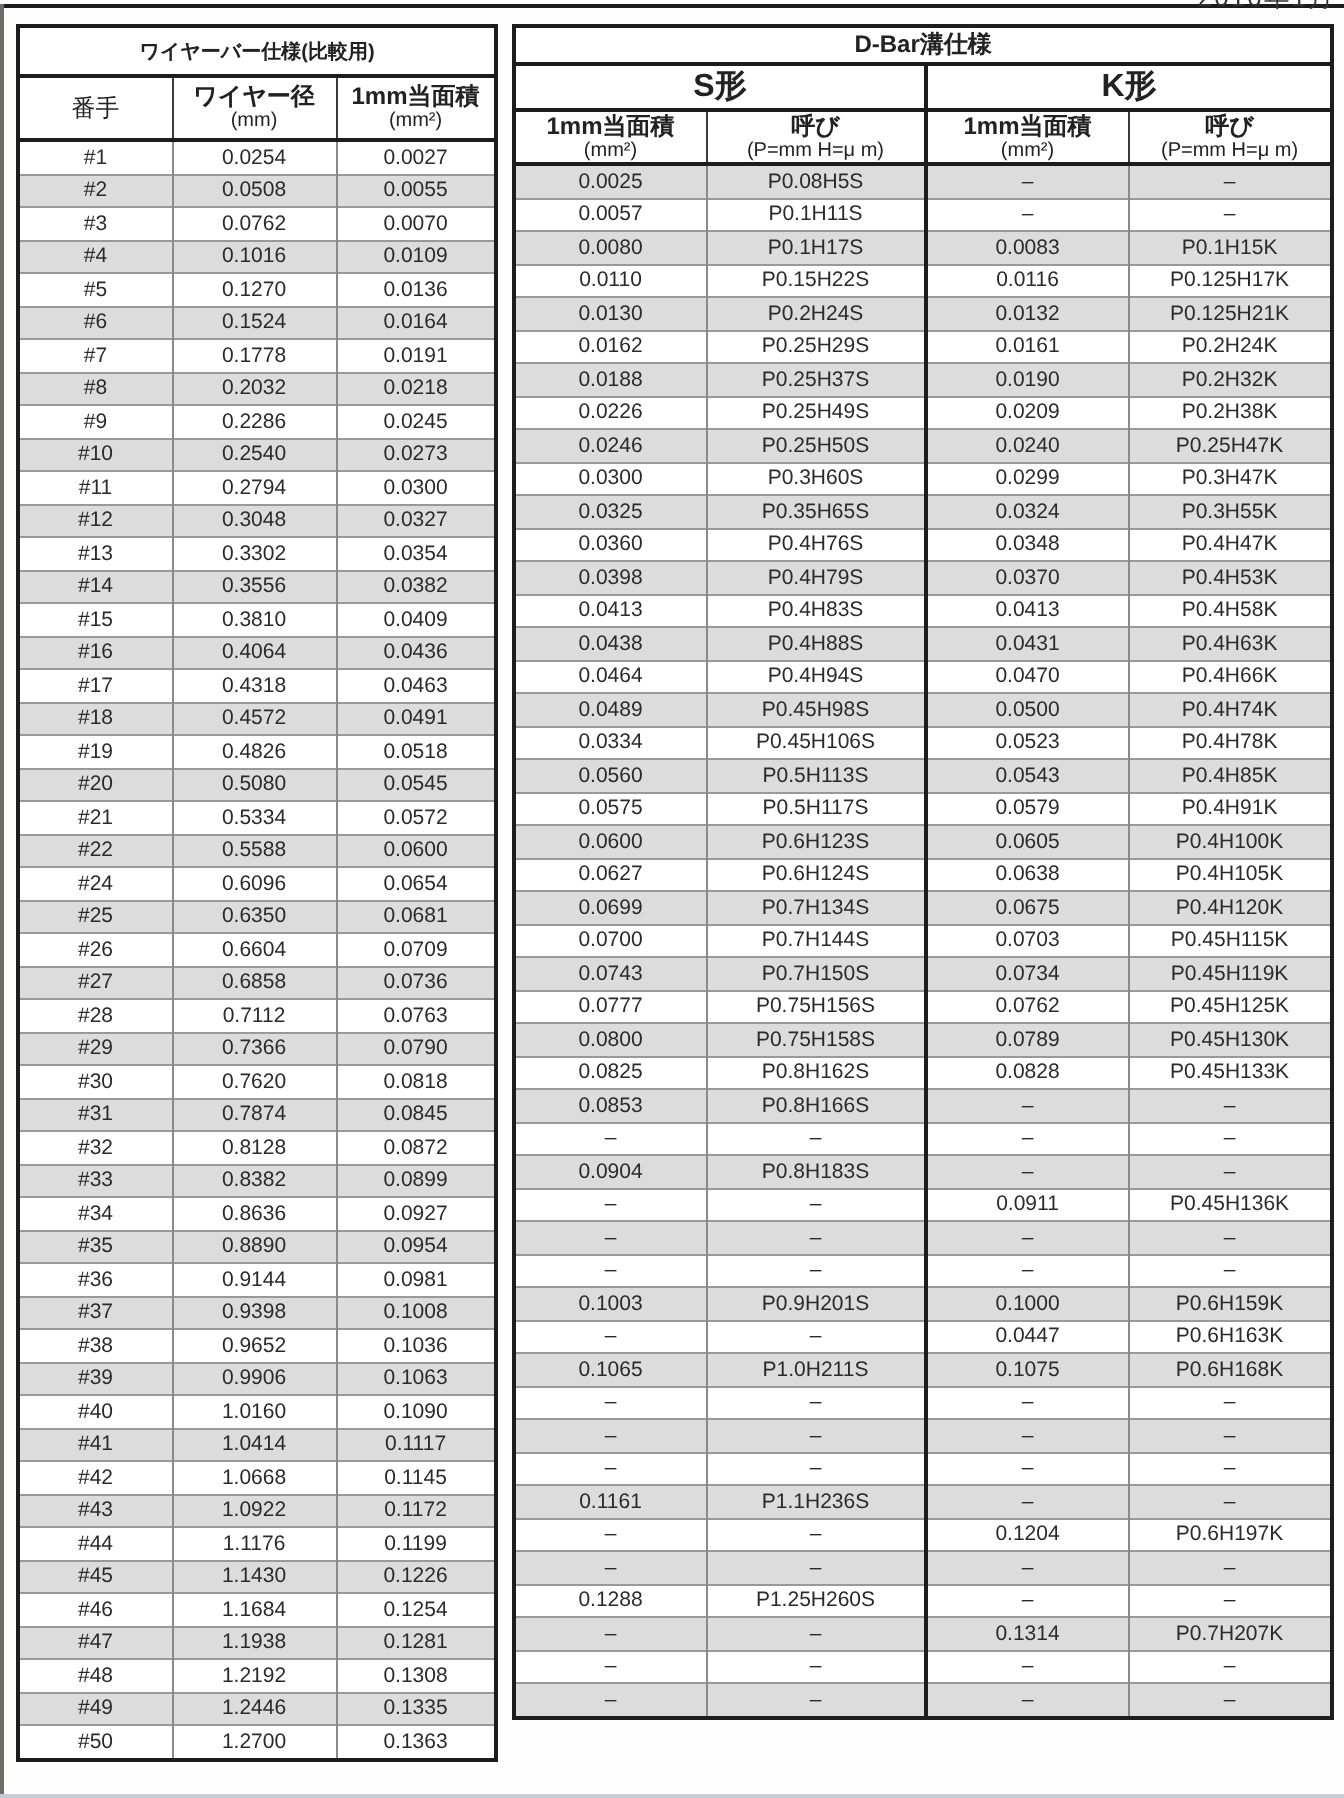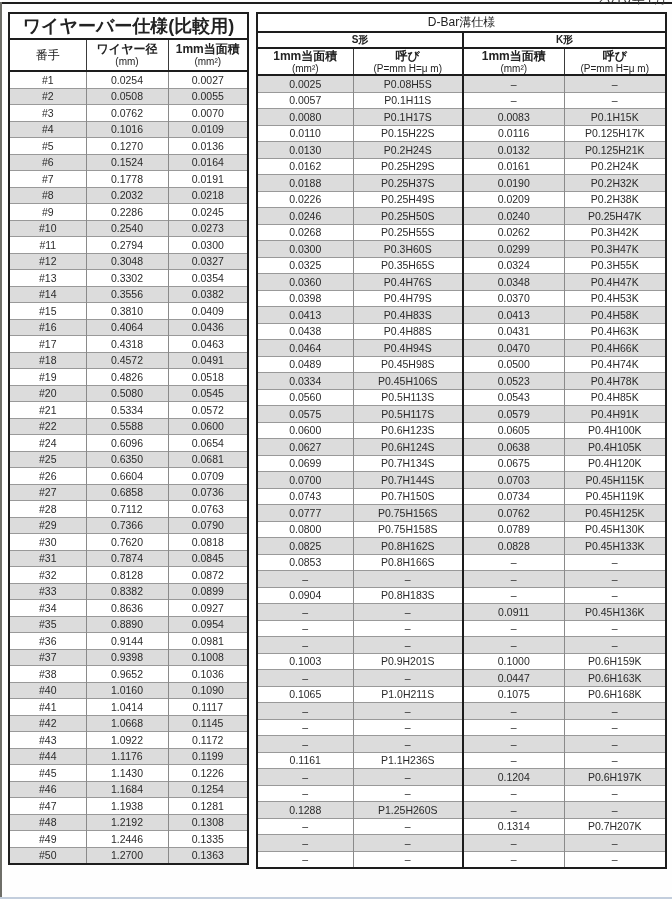--- a/index.html
+++ b/index.html
@@ -27,23 +27,23 @@
   .right-tbl col:nth-child(1){ width:96px; }
   .right-tbl col:nth-child(2){ width:110px; }
   .right-tbl col:nth-child(3){ width:101px; }
   .right-tbl col:nth-child(4){ width:102px; }
 
   .tbl th, .tbl td {
     padding:0; margin:0; text-align:center; vertical-align:middle;
     white-space:nowrap; overflow:hidden; font-weight:normal;
   }
   
-  .left-tbl  .title-row th { height:23px; font-size:18px; font-weight:bold; border-bottom:2px solid #1d1d1d;border-radius:11px; }
-  .right-tbl .title-row th { height:13px; font-size:12px; font-weight:normal; border-bottom:2px solid #1d1d1d; }
-  .right-tbl .sk-row th    { height:14px; font-size:10px; font-weight:bold; border-bottom:2px solid #1d1d1d; }
+  .left-tbl  .title-row th { height:23px; font-size:10px; font-weight:bold; border-bottom:2px solid #1d1d1d;border-radius:11px; }
+  .right-tbl .title-row th { height:13px; font-size:12px; font-weight:bold; border-bottom:2px solid #1d1d1d; }
+  .right-tbl .sk-row th    { height:14px; font-size:16px; font-weight:bold; border-bottom:2px solid #1d1d1d; }
   .head-row th             { border-bottom:2px solid #1d1d1d; }
   .left-tbl  .head-row th  { height:30px; }
   .right-tbl .head-row th  { height:25px; }
   .head-row th + th        { border-left:1px solid #3a3a3a; }
   .hmain { font-size:12px;  font-weight:bold; line-height:13px; }
   .hunit { font-size:10px; font-weight:normal; line-height:11px; }
   .h-num { font-size:12px;  font-weight:bold; }
 
   
   .tbl tbody td { height:15.5px; font-size:10.5px; color:#2a2a2a; border-top:1px solid #999; }
@@ -262,20 +262,25 @@
         </tr>
         <tr>
           <td>#37</td>
           <td>0.9398</td>
           <td>0.1008</td>
         </tr>
         <tr>
           <td>#38</td>
           <td>0.9652</td>
           <td>0.1036</td>
+        </tr>
+        <tr>
+          <td>#39</td>
+          <td>0.9906</td>
+          <td>0.1063</td>
         </tr>
         <tr>
           <td>#40</td>
           <td>1.0160</td>
           <td>0.1090</td>
         </tr>
         <tr>
           <td>#41</td>
           <td>1.0414</td>
           <td>0.1117</td>
@@ -411,26 +416,20 @@
           <td class="k-start">0.0209</td>
           <td>P0.2H38K</td>
         </tr>
         <tr>
           <td>0.0246</td>
           <td>P0.25H50S</td>
           <td class="k-start">0.0240</td>
           <td>P0.25H47K</td>
         </tr>
         <tr>
-          <td>0.0268</td>
-          <td>P0.25H55S</td>
-          <td class="k-start">0.0262</td>
-          <td>P0.3H42K</td>
-        </tr>
-        <tr>
           <td>0.0300</td>
           <td>P0.3H60S</td>
           <td class="k-start">0.0299</td>
           <td>P0.3H47K</td>
         </tr>
         <tr>
           <td>0.0325</td>
           <td>P0.35H65S</td>
           <td class="k-start">0.0324</td>
           <td>P0.3H55K</td>

